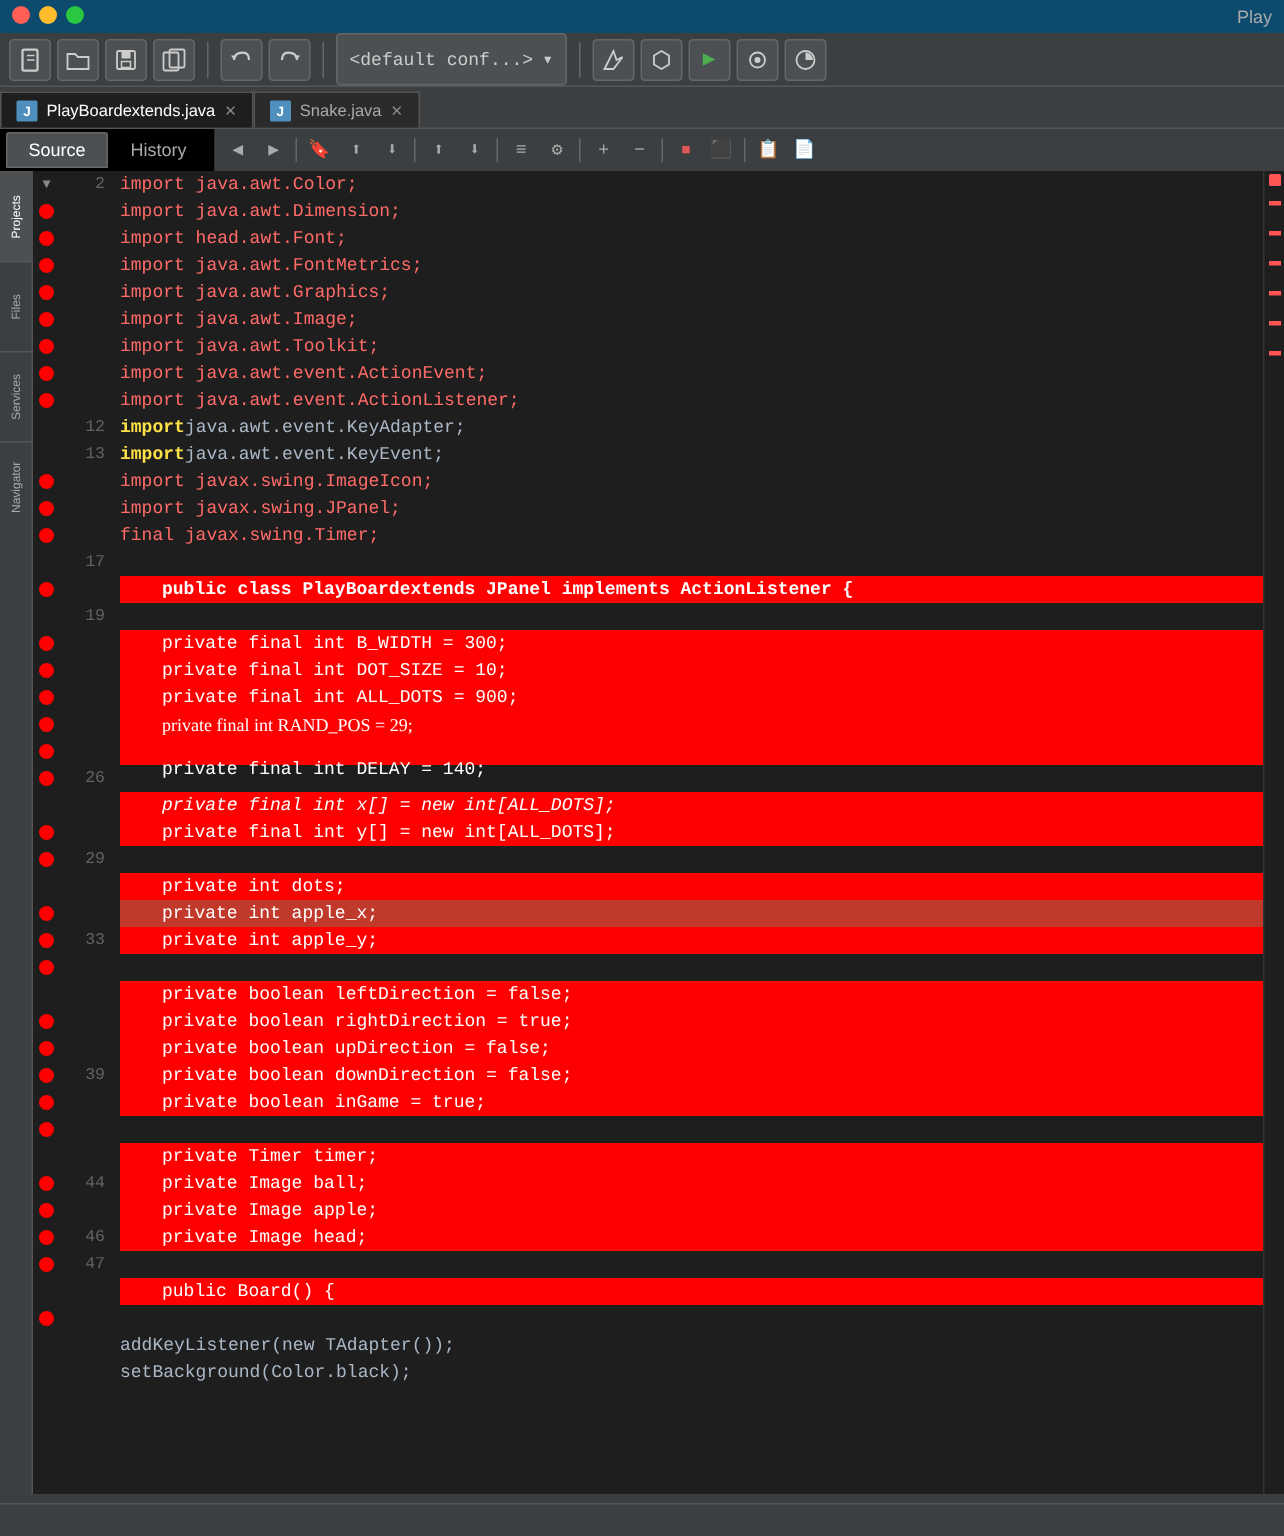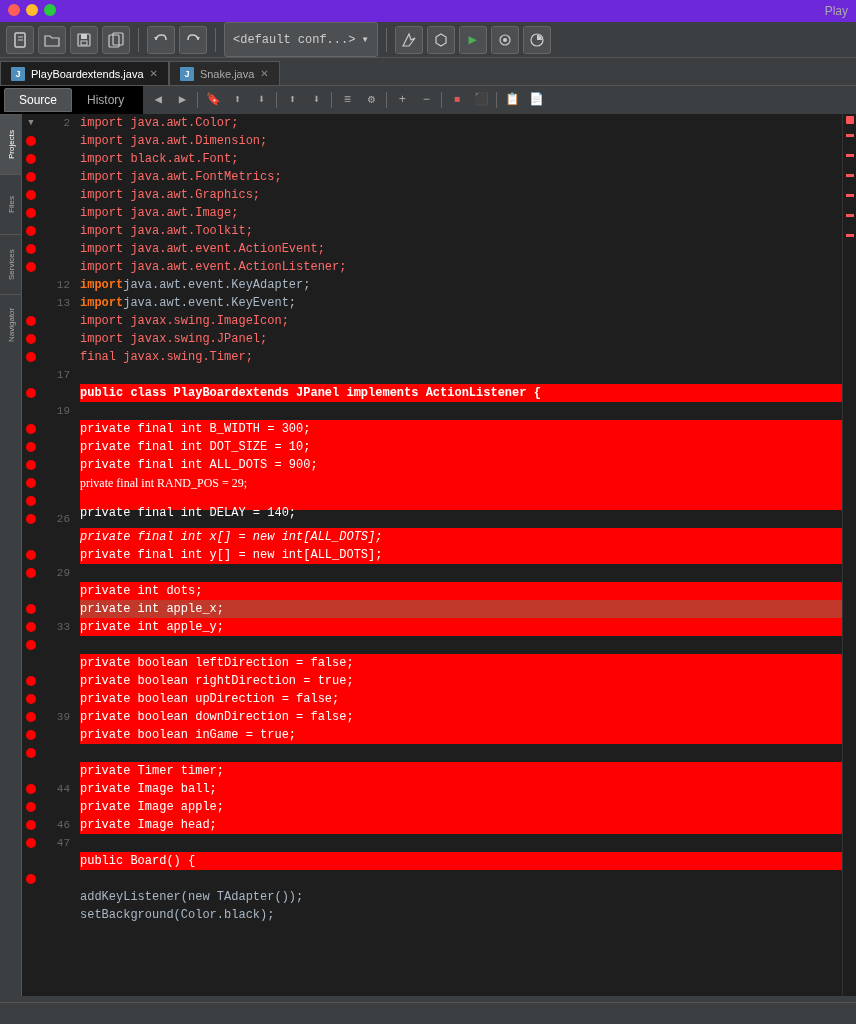--- a/index.html
+++ b/index.html
@@ -8,21 +8,21 @@
       font-family: 'Courier New', Courier, monospace;
       font-size: 12px;
       color: #a9b7c6;
       width: 856px;
       height: 1024px;
       overflow: hidden;
       position: relative;
     }
     
     .titlebar {
-      background: #6d28d9;
+      background: #0c4a6e;
       height: 22px;
       display: flex;
       align-items: center;
       padding: 0 8px;
     }
     .titlebar-buttons {
       display: flex;
       gap: 6px;
       position: absolute;
       left: 8px;
@@ -216,20 +216,21 @@
     }
     .code-line {
       height: 18px;
       line-height: 18px;
       white-space: nowrap;
       display: flex;
       align-items: center;
     }
     .code-line.error-highlight {
       background: #ff0000;
+      padding-left: 28px;
     }
     .code-line.error-highlight span { color: #fff !important; }
     
     .gutter-area {
       width: 18px;
       flex-shrink: 0;
       background: #1e1e1e;
     }
     .gutter-line {
       height: 18px;
@@ -242,21 +243,21 @@
       width: 10px; height: 10px;
       background: #ff0000;
       border-radius: 50%;
       display: inline-block;
     }
     .fold-btn {
       color: #888;
       font-size: 9px;
     }
     
-    .kw { color: #f97316; font-weight: bold; }
+    .kw { color: #fde047; font-weight: bold; }
     .import-line { color: #ff6b68; }
     .normal { color: #a9b7c6; }
     
     .right-gutter {
       width: 14px;
       background: #1e1e1e;
       border-left: 1px solid #333;
       flex-shrink: 0;
     }
     
@@ -583,21 +584,21 @@
 
     <div class="code-content">
 
       <div class="code-line">
         <span class="import-line">import java.awt.Color;</span>
       </div>
       <div class="code-line">
         <span class="import-line">import java.awt.Dimension;</span>
       </div>
       <div class="code-line">
-        <span class="import-line">import black.awt.Font;</span>
+        <span class="import-line">import head.awt.Font;</span>
       </div>
       <div class="code-line">
         <span class="import-line">import java.awt.FontMetrics;</span>
       </div>
       <div class="code-line">
         <span class="import-line">import java.awt.Graphics;</span>
       </div>
       <div class="code-line">
         <span class="import-line">import java.awt.Image;</span>
       </div>

